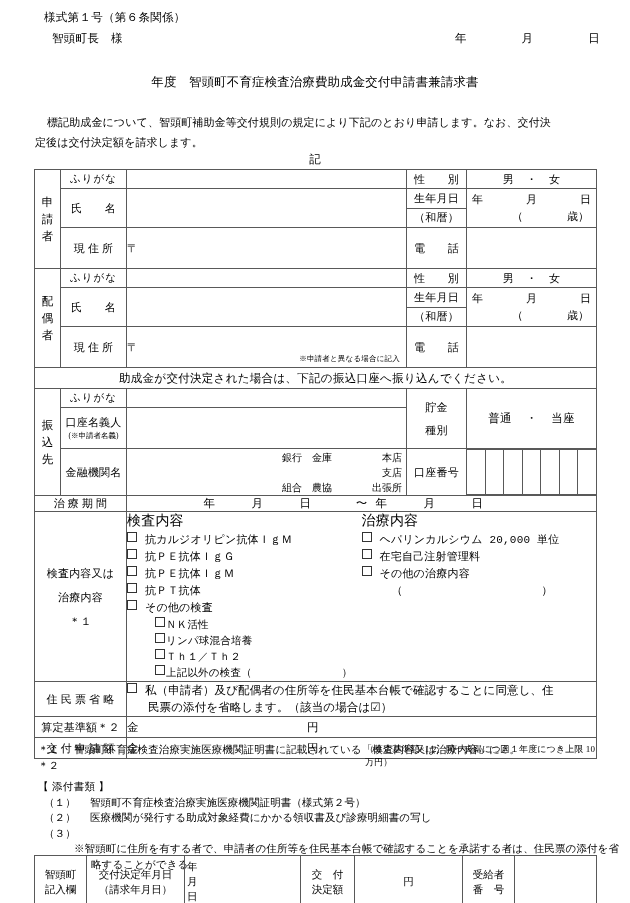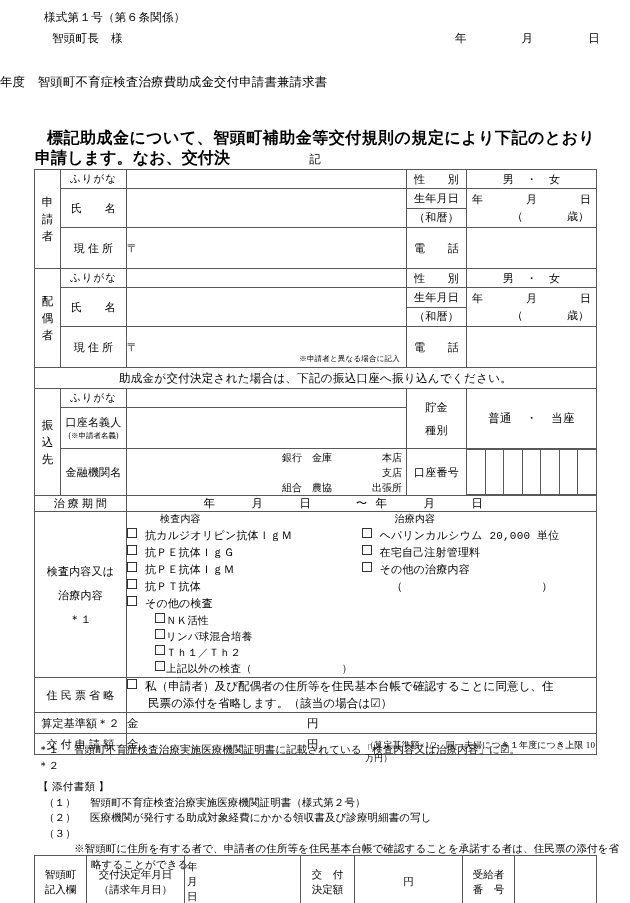--- a/index.html
+++ b/index.html
@@ -48,33 +48,33 @@
     width: 145px;
     display: flex;
     justify-content: space-between;
   }
   .hdr-date span { display: inline-block; }
   .doc-title {
     position: absolute;
     left: 0;
     top: 74px;
     width: 630px;
+    text-align: center;
     font-size: 12.4px;
     letter-spacing: 0.2px;
   }
   .intro {
     position: absolute;
     left: 35px;
-    top: 128px;
+    top: 112px;
     width: 560px;
-    font-size: 16px;
+    font-size: 11px;
     line-height: 20px;
     letter-spacing: 0.1px;
     text-align: justify;
-    font-weight: bold;
   }
   .intro .indent { padding-left: 12px; }
   .ki {
     position: absolute;
     left: 0;
     top: 152px;
     width: 630px;
     text-align: center;
     font-size: 11.5px;
   }
@@ -208,21 +208,21 @@
   
   .chk-area {
     padding: 5px 6px 6px 6px;
     position: relative;
     height: 138px;
     vertical-align: top;
   }
   .chk-cols { display: flex; }
   .chk-col-left { width: 252px; }
   .chk-col-right { width: 252px; }
-  .chk-head { font-size: 10px; margin-bottom: 2px; letter-spacing: 0.2px; margin-left: 33px; }
+  .chk-head { font-size: 14px; margin-bottom: 2px; letter-spacing: 0.2px; }
   .chk-item {
     font-size: 11px;
     line-height: 17px;
     letter-spacing: 0.2px;
     white-space: nowrap;
     font-family: Liberation Mono, monospace;
   }
   .box {
     display: inline-block;
     width: 8px;

